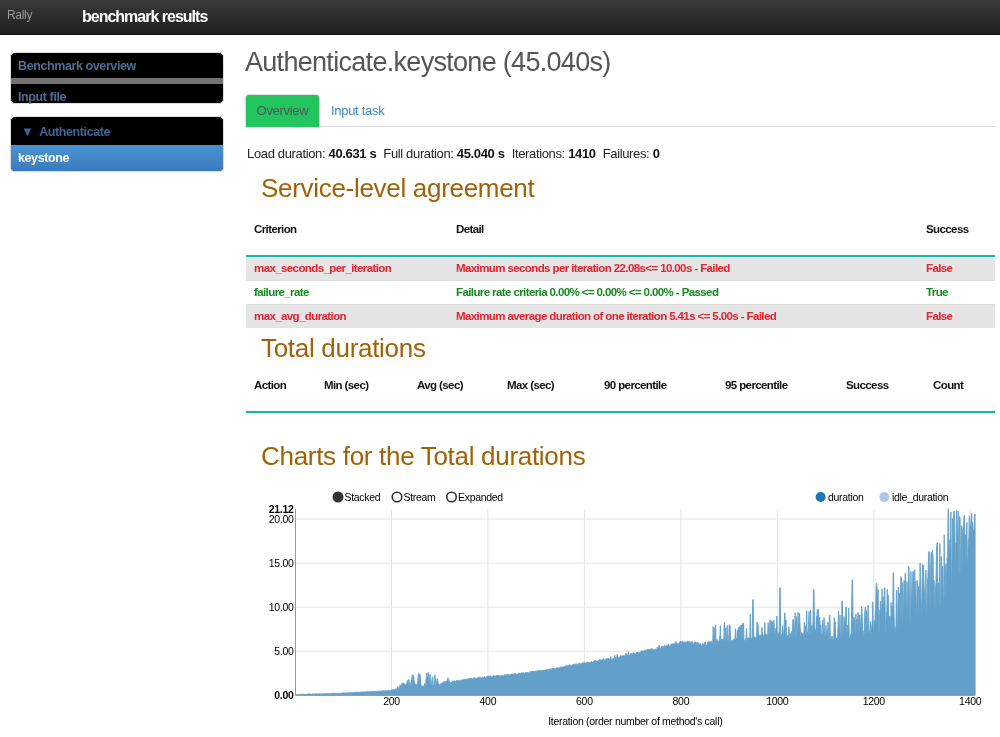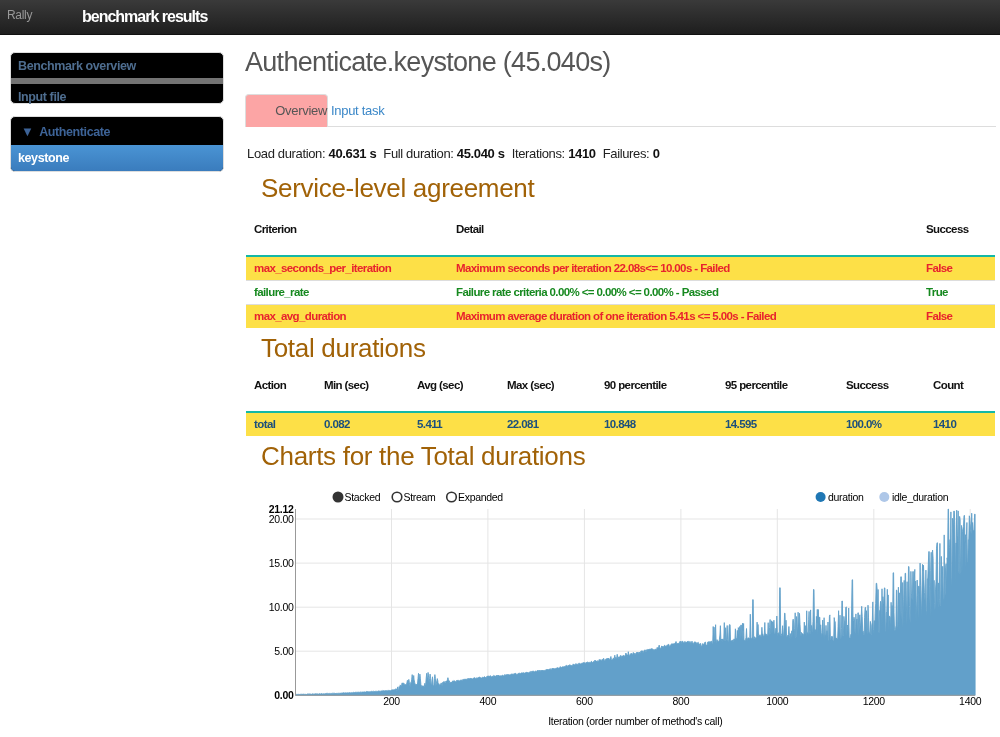--- a/index.html
+++ b/index.html
@@ -15,34 +15,34 @@
 .sg2 { top:116px; }
 .sitem { font-size:12.5px; font-weight:bold; color:#4e6d8f; letter-spacing:-0.4px; padding:5px 7px; height:25px; line-height:16px; }
 .sitem + .sitem { border-top:6px solid #737373; }
 .sg2 .sitem { height:28px; padding-top:7px; }
 .skey { background:linear-gradient(#4a94d4,#3a7cbd); color:#fff; font-size:12.5px; font-weight:bold; letter-spacing:-0.4px;
   padding:5px 7px; height:26px; border-radius:0 0 4px 4px; line-height:16px; }
 .tri { font-size:13px; color:#3d6397; margin-left:3px; }
 
 .h1 { position:absolute; left:245px; top:47px; font-size:27px; letter-spacing:-0.7px; color:#565656; }
 .tabs { position:absolute; left:245px; top:94px; width:751px; height:33px; border-bottom:1px solid #ddd; }
-.tab1 { position:absolute; left:0; top:0; width:83px; height:33px; background:#fca5a5;
+.tab1 { position:absolute; left:0; top:0; width:75px; height:33px; background:#22c55e;
   border:1px solid #ddd; border-bottom:none; border-radius:4px 4px 0 0; font-size:13px; color:#555;
-  text-align:right; line-height:31px; letter-spacing:-0.3px; }
+  text-align:center; line-height:31px; letter-spacing:-0.3px; }
 .tab2 { position:absolute; left:86px; top:0; font-size:13px; letter-spacing:-0.3px; color:#3a87c8; line-height:33px; }
 .metrics { position:absolute; left:247px; top:146px; font-size:13px; letter-spacing:-0.35px; color:#222; }
 .metrics b { color:#111; }
 .metrics span { margin-right:7px; }
 .h2 { position:absolute; left:261px; font-size:26px; letter-spacing:-0.3px; color:#a16207; }
 
 table { position:absolute; left:246px; border-collapse:collapse; table-layout:fixed; width:749px; font-size:11.5px; letter-spacing:-0.6px; }
 th,td { text-align:left; padding:4px 8px; line-height:15px; }
 th { color:#111; padding-top:4.5px; padding-bottom:18px; border-bottom:2px solid #14b8a6; }
 td { border-top:1px solid #ddd; font-weight:bold; }
-tr.odd td { background:#fde047; }
+tr.odd td { background:#e5e5e5; }
 .red { color:#e8222e; }
 .green { color:#16891f; }
 .blue { color:#1c4f7c; }
 svg text { font-size:10.5px; fill:#000; letter-spacing:-0.3px; }
 </style>
 </head>
 <body>
 <div class="navbar">
     <span class="brand">Rally</span>
     <span class="title">benchmark results</span>
@@ -111,30 +111,20 @@
       <tr>
         <th>Action</th>
         <th>Min (sec)</th>
         <th>Avg (sec)</th>
         <th>Max (sec)</th>
         <th>90 percentile</th>
         <th>95 percentile</th>
         <th>Success</th>
         <th>Count</th>
       </tr>
- <tr class="odd">
-        <td class="blue">total</td>
-        <td class="blue">0.082</td>
-        <td class="blue">5.411</td>
-        <td class="blue">22.081</td>
-        <td class="blue">10.848</td>
-        <td class="blue">14.595</td>
-        <td class="blue">100.0%</td>
-        <td class="blue">1410</td>
-      </tr>
 </tbody>
   </table>
 
 <div class="h2" style="top:441px;">Charts for the Total durations</div>
 
 <svg id="chart" style="position:absolute; left:240px; top:480px;" width="760" height="257" viewBox="0 0 760 257">
 <line x1="151.5" y1="29" x2="151.5" y2="215.3" stroke="#e5e5e5" stroke-width="1"></line>
 <line x1="247.9" y1="29" x2="247.9" y2="215.3" stroke="#e5e5e5" stroke-width="1"></line>
 <line x1="344.4" y1="29" x2="344.4" y2="215.3" stroke="#e5e5e5" stroke-width="1"></line>
 <line x1="440.9" y1="29" x2="440.9" y2="215.3" stroke="#e5e5e5" stroke-width="1"></line>

